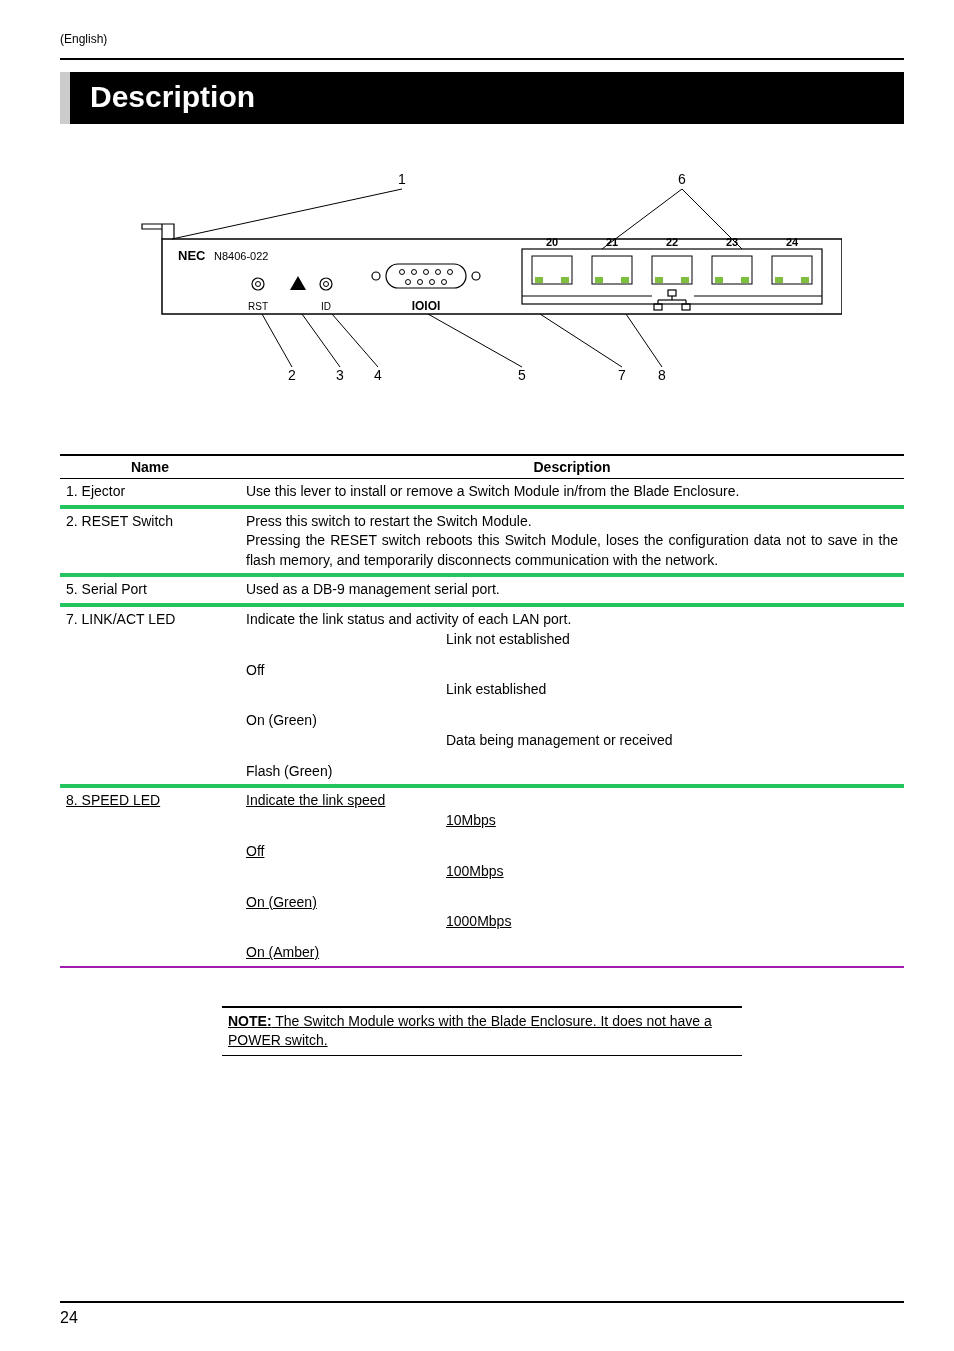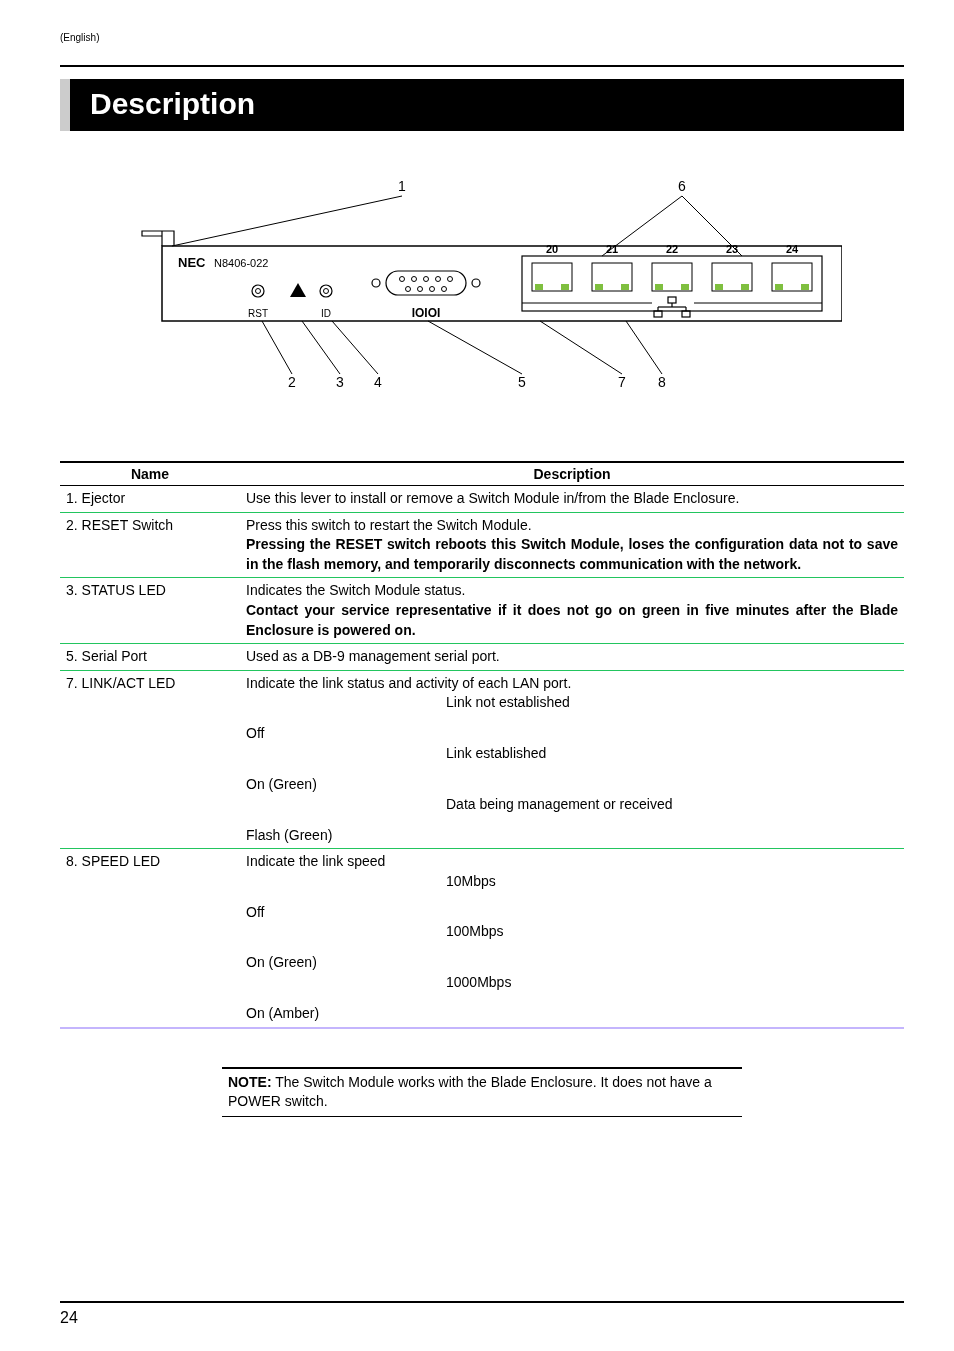--- a/index.html
+++ b/index.html
@@ -9,22 +9,22 @@
     }
     body {
       width: 954px;
       height: 1351px;
       background: #fff;
       font-family: Arial, sans-serif;
       position: relative;
       padding: 32px 50px 0 60px;
     }
     .header-label {
-      font-size: 10px;
-      margin-bottom: 22px;
+      font-size: 12px;
+      margin-bottom: 12px;
     }
     .header-rule {
       border-top: 2px solid #000;
       margin-bottom: 12px;
     }
     .title-bar {
       background: #000;
       color: #fff;
       font-size: 30px;
       font-weight: bold;
@@ -48,60 +48,61 @@
     }
     table.desc th {
       font-weight: bold;
       text-align: center;
       border-top: 2px solid #000;
       border-bottom: 1px solid #000;
       padding: 3px 6px;
     }
     table.desc td {
       vertical-align: top;
-      border-bottom: 1px solid #22c55e;
+      border-bottom: 4px solid #22c55e;
       padding: 3px 6px;
       line-height: 1.4;
     }
     table.desc tr.last td {
-      border-bottom: 2px solid #c4b5fd;
+      border-bottom: 2px solid #a21caf;
+      text-decoration: underline;
     }
     .kv-row {
       display: flex;
     }
     .kv-key {
       width: 200px;
       flex-shrink: 0;
       margin-top: 31px;
     }
     .note-block {
       width: 520px;
       margin: 38px auto 17px auto;
       border-top: 2px solid #000;
       border-bottom: 1px solid #000;
       padding: 4px 6px;
       font-size: 14px;
       line-height: 1.4;
+      text-decoration: underline;
     }
     .footer-rule {
       position: absolute;
       bottom: 48px;
       left: 60px;
       right: 50px;
       border-top: 2px solid #000;
     }
     .page-no {
       position: absolute;
       bottom: 24px;
       left: 60px;
       font-size: 16px;
     }
     .justify {
       text-align: justify;
-      font-weight: bold;
     }
   </style>
 </head>
 <body>
 
 <div class="header-label">(English)</div>
 <div class="header-rule"></div>
 
 <div class="title-bar">Description</div>
 
@@ -230,27 +231,20 @@
       <td>Use this lever to install or remove a Switch Module in/from the Blade Enclosure.</td>
     </tr>
     <tr>
       <td>2. RESET Switch</td>
       <td>
         <div>Press this switch to restart the Switch Module.</div>
         <div class="justify">Pressing the RESET switch reboots this Switch Module, loses the configuration data not to save in the flash memory, and temporarily disconnects communication with the network.</div>
       </td>
     </tr>
     <tr>
-      <td>3. STATUS LED</td>
-      <td>
-        <div>Indicates the Switch Module status.</div>
-        <div class="justify">Contact your service representative if it does not go on green in five minutes after the Blade Enclosure is powered on.</div>
-      </td>
-    </tr>
-    <tr>
       <td>5. Serial Port</td>
       <td>Used as a DB-9 management serial port.</td>
     </tr>
     <tr>
       <td>7. LINK/ACT LED</td>
       <td>
         <div>Indicate the link status and activity of each LAN port.</div>
         <div class="kv-row">
             <span class="kv-key">Off</span>
             <span>Link not established</span>

